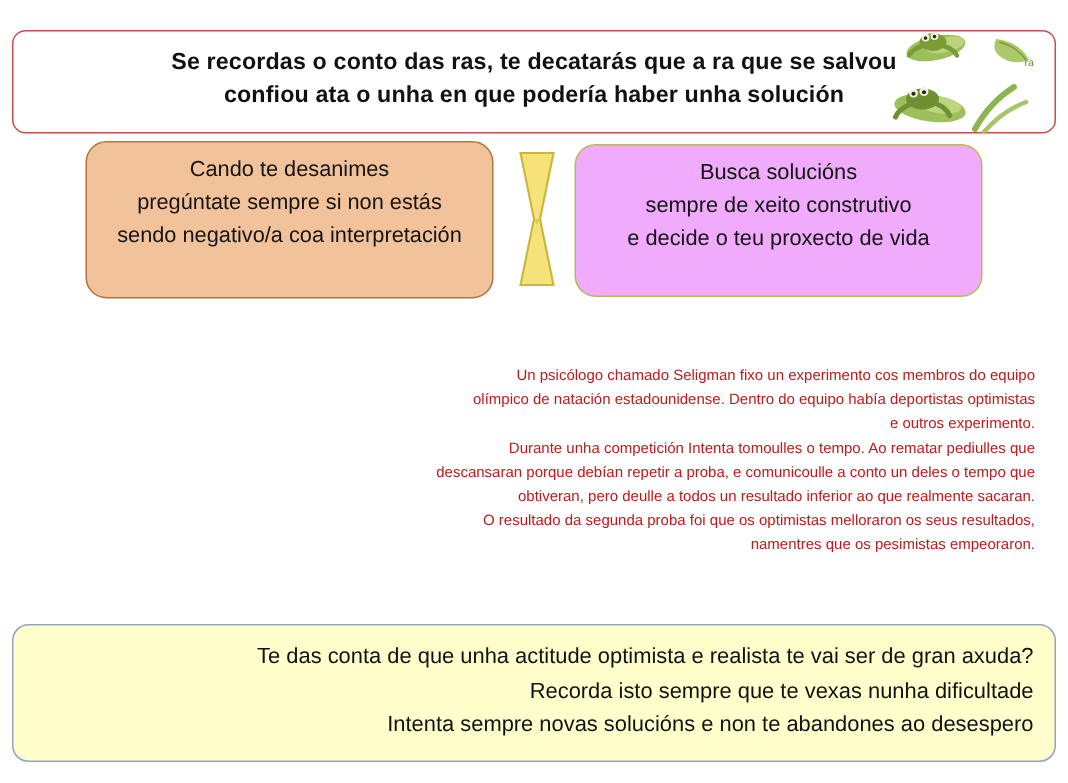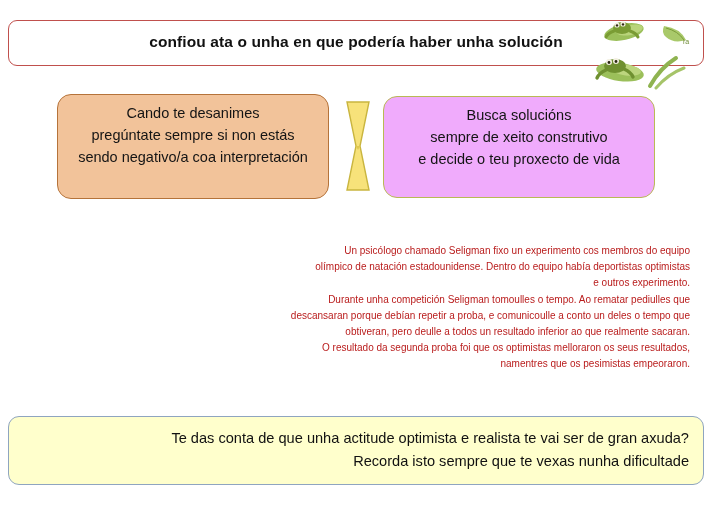--- a/index.html
+++ b/index.html
@@ -130,20 +130,21 @@
     line-height: 1.55;
     text-align: right;
   }
 </style>
 </head>
 <body>
 
 <div class="page">
 
   <div class="top-banner">
+    <div class="line">Se recordas o conto das ras, te decatarás que a ra que se salvou</div>
     <div class="line">confiou ata o unha en que podería haber unha solución</div>
   </div>
 
   <div class="frogs">
     <svg width="120" height="70" viewBox="0 0 120 70" xmlns="http://www.w3.org/2000/svg">
 
       <ellipse cx="46" cy="12" rx="20" ry="8" fill="#9bbf5a" transform="rotate(-12 46 12)"></ellipse>
       <ellipse cx="52" cy="10" rx="13" ry="5" fill="#b9d47a" transform="rotate(-12 52 10)"></ellipse>
 
       <ellipse cx="44" cy="8" rx="9" ry="6" fill="#7a9c34"></ellipse>
@@ -193,25 +194,26 @@
       <div>Busca solucións</div>
       <div>sempre de xeito construtivo</div>
       <div>e decide o teu proxecto de vida</div>
     </div>
   </div>
 
   <div class="body-text">
     <p>Un psicólogo chamado Seligman fixo un experimento cos  membros do equipo</p>
     <p>olímpico de natación estadounidense. Dentro do equipo había deportistas optimistas</p>
     <p>e  outros experimento.</p>
-    <p>Durante unha competición Seligman tomoulles o tempo. Ao rematar pediulles que</p>
+    <p>Durante unha competición Intenta tomoulles o tempo. Ao rematar pediulles que</p>
     <p>descansaran porque debían repetir a proba, e comunicoulle a conto un deles o tempo que</p>
     <p>obtiveran, pero deulle a todos un resultado inferior ao que realmente sacaran.</p>
     <p>O resultado  da segunda  proba foi que os optimistas melloraron os seus  resultados,</p>
     <p>namentres que os pesimistas empeoraron.</p>
   </div>
 
   <div class="bottom-banner">
     <div class="line">Te das conta de que unha actitude optimista e realista te vai ser de gran axuda?</div>
     <div class="line">Recorda isto sempre que te vexas nunha dificultade</div>
+    <div class="line">Intenta sempre novas solucións e non te abandones ao desespero</div>
   </div>
 
 </div>
 
 </body></html>

